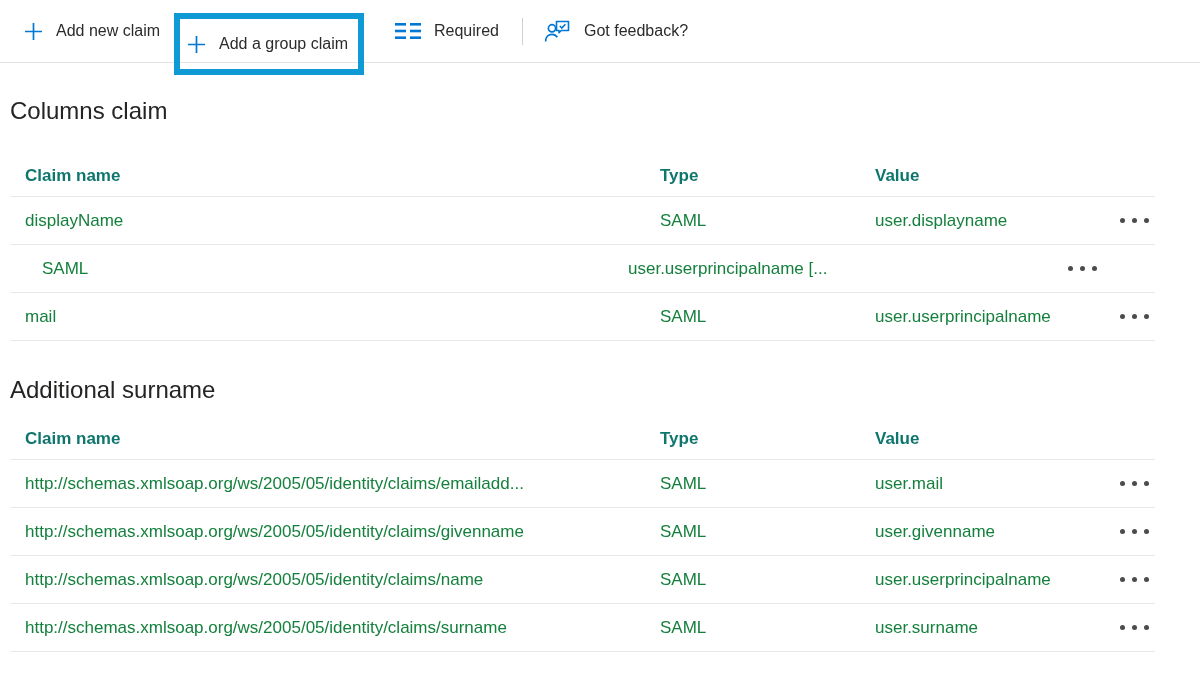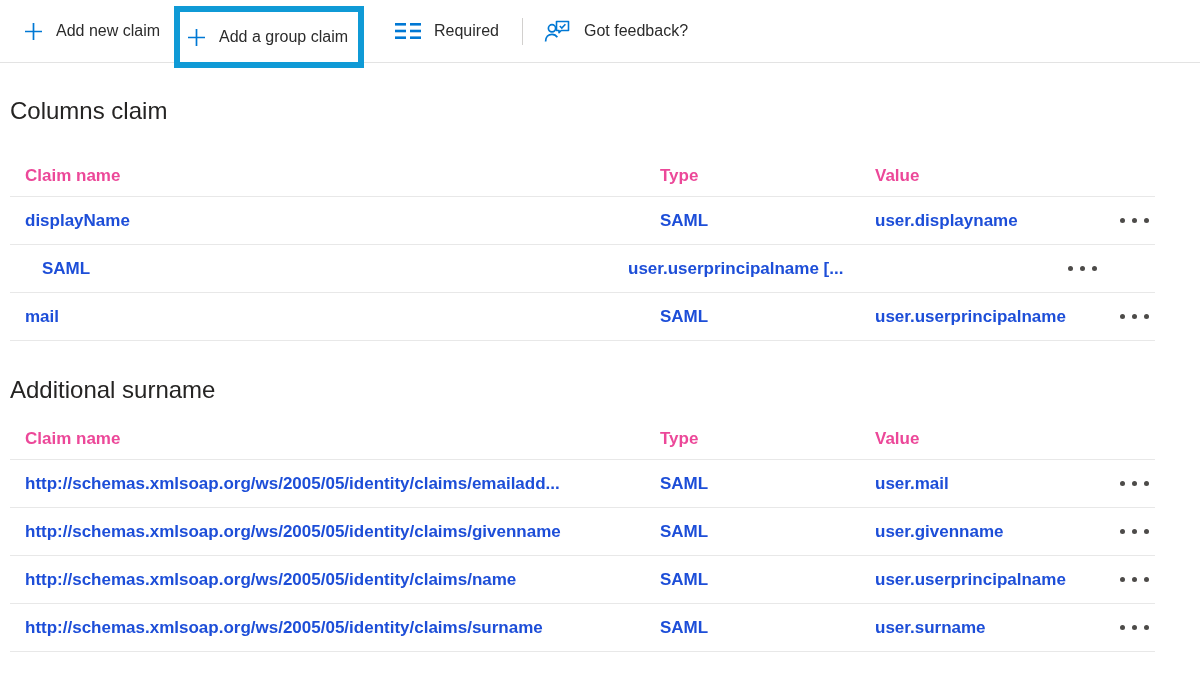--- a/index.html
+++ b/index.html
@@ -8,37 +8,37 @@
 
   
   .toolbar { display:flex; align-items:center; height:63px; padding-left:24px;
              border-bottom:1px solid #e3e3e3; position:relative; overflow:visible; }
   .tb-btn { display:inline-flex; align-items:center; gap:13px; background:none; border:none;
             font-family:inherit; font-size:16px; color:#2b2b2b; cursor:pointer;
             padding:0; white-space:nowrap; }
   .tb-icon { display:inline-flex; align-items:center; justify-content:center; }
   .highlight-box { display:inline-flex; align-items:center; height:62px;
                    border:6px solid #0f9ad6; padding:0 10px 0 7px;
-                   margin:0 14px; position:relative; top:6px; z-index:2; }
+                   margin:0 14px; position:relative; top:13px; z-index:2; }
   .tb-divider { width:1px; height:27px; background:#d2d0ce; margin:0 21px 0 23px; }
   .tb-gap { margin-left:17px; }
 
   
   .section-title { font-size:24px; font-weight:400; color:#252423;
                    margin:35px 0 0 10px; line-height:28px; }
   .section-title.first { margin-top:34px; }
 
   .claims-table { margin:0 0 0 10px; width:1145px; }
   .trow { display:grid; grid-template-columns:618px 247px 228px 52px;
           align-items:center; height:48px; border-bottom:1px solid #e8e8e8; }
   .thead { height:42px; border-bottom:1px solid #e8e8e8; margin-top:30px; }
   .thead2 { margin-top:14px; }
   .cell { padding-left:15px; font-size:17px; white-space:nowrap; overflow:hidden;
-          color:#1d4ed8;font-weight:bold; }
-  .cell.hdr { font-weight:700; color:#ec4899; }
+          color:#15803d; }
+  .cell.hdr { font-weight:700; color:#0f766e; }
   .cell.type { padding-left:0;margin-left:32px; }
   .cell.value { padding-left:0; }
 
   .more-btn { display:flex; align-items:center; justify-content:flex-end; gap:7px;
               background:none; border:none; cursor:pointer; height:100%;
               padding-right:6px; }
   .more-btn i { width:5px; height:5px; border-radius:50%; background:#4d4b49; display:block; }
 </style>
 </head>
 <body>

